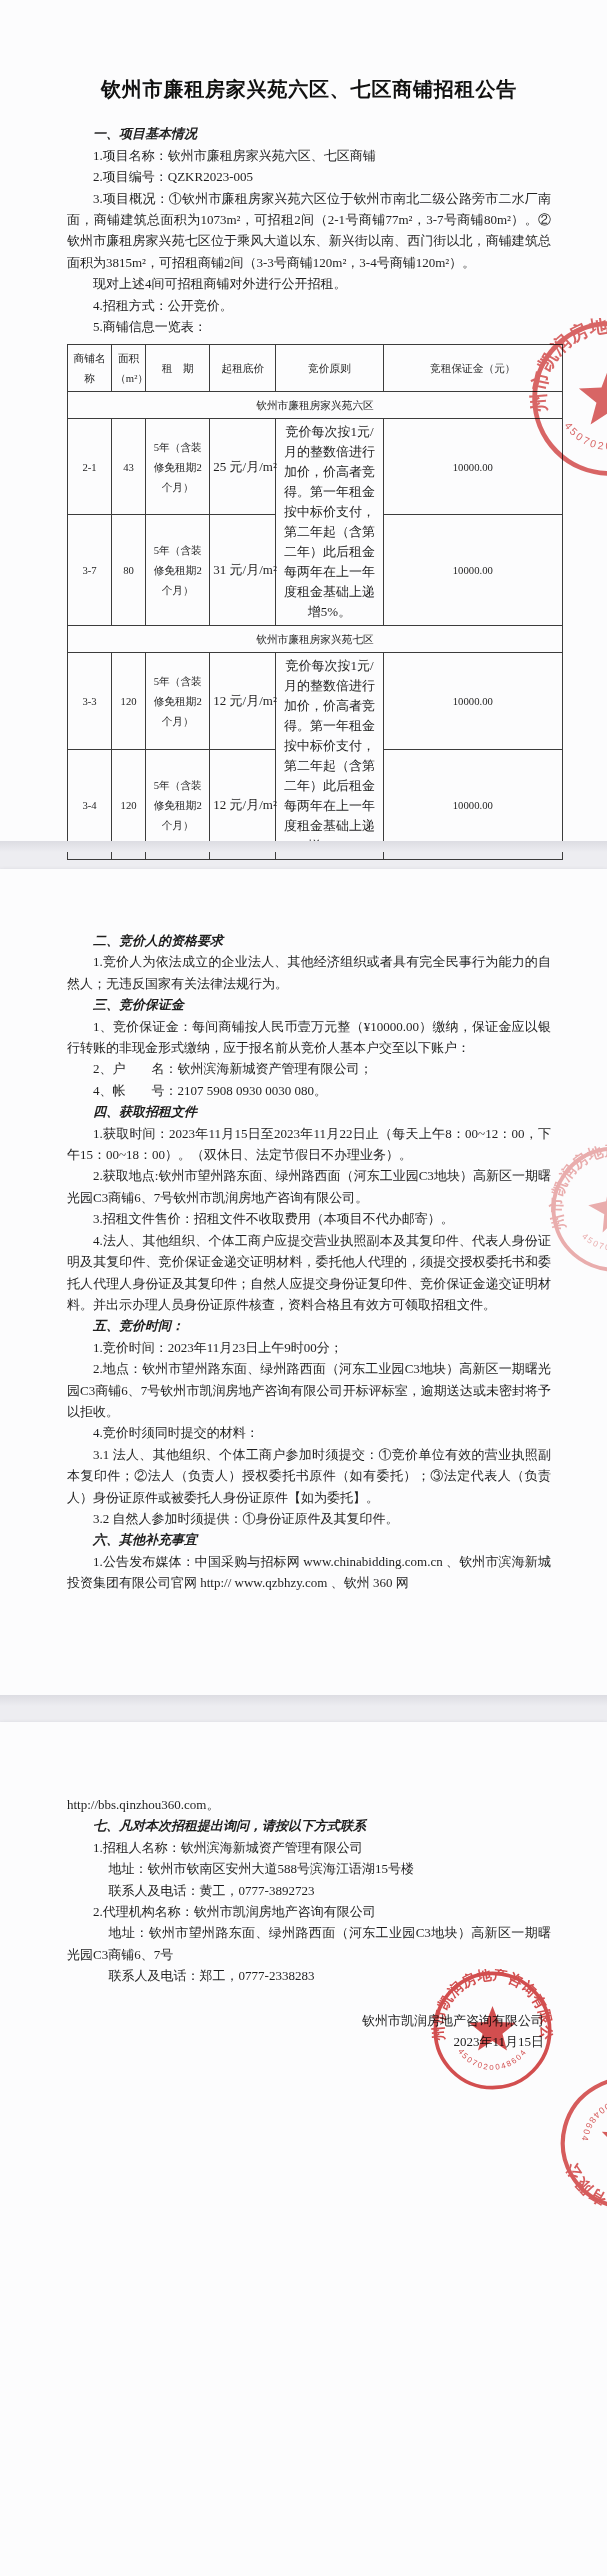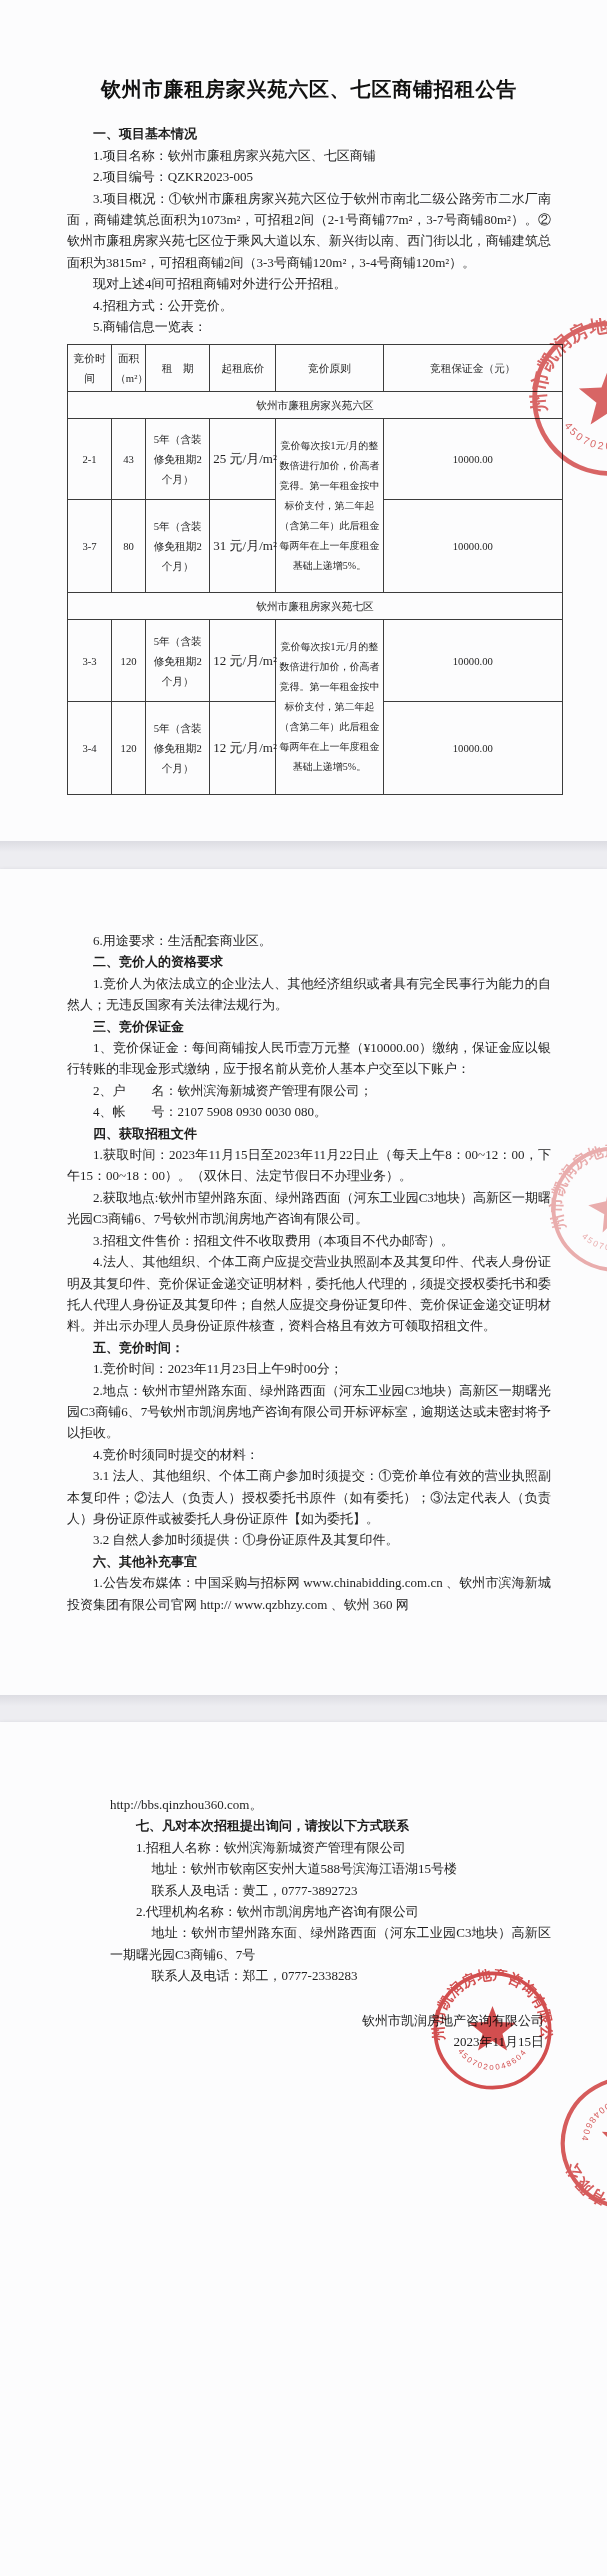--- a/index.html
+++ b/index.html
@@ -6,30 +6,30 @@
   .doc{position:relative;width:607px;height:2576px;margin:0 auto;overflow:hidden;
        font-family:"Liberation Serif", serif;color:#1f1f1f;background:#ededf1;}
   .page{position:absolute;left:0;width:607px;background:#fcfcfd;
         box-shadow:0 1.5px 4.6px rgba(60,60,90,.28);}
   .page-inner{padding:0 56px 0 67px;border-radius:6px;}
   .title{font-size:20px;font-weight:bold;text-align:center;letter-spacing:0.8px;
          margin:0;padding-top:74px;line-height:31px;color:#111;}
   .para{font-size:13px;line-height:21.4px;text-align:justify;margin:0;}
   .ind{text-indent:2em;}
   .sub{text-indent:3.2em;}
-  .h{font-weight:bold;}
+  .h{font-weight:bold;font-style:italic;}
   
   table.shops{border-collapse:collapse;margin:6.1px 0 0 0;width:496px;
               font-size:10.7px;table-layout:fixed;}
   table.shops td{border:0.8px solid #3c3c3c;text-align:center;vertical-align:middle;
                  padding:3.1px 3.1px;line-height:20px;}
   td.hdr{line-height:18.4px;padding:6.1px 1.5px;height:37px;}
   td.last{padding-right:77px;}
   td.sect{text-align:left;padding:3.8px 3.1px 3.8px 7.7px;height:20px;}
-  td.principle{text-align:justify;padding:6.1px 9.2px;line-height:23px;font-size:10px;}
+  td.principle{text-align:justify;padding:6.1px 9.2px;line-height:23px;font-size:13px;}
   td.term{line-height:24px;padding:7.7px 4.6px;}
   td.base{white-space:nowrap;font-size:13px;}
   td.shopcell{height:74px;}
   
   .sig-block{text-align:right;padding-right:63px;font-size:13px;line-height:21.4px;}
   .sig-company{margin-top:23px;}
   
   .seal{position:absolute;mix-blend-mode:multiply;pointer-events:none;}
   .seal svg{display:block;width:100%;height:100%;}
   .seal-ring{fill:none;stroke:#d24040;stroke-width:6;}
@@ -62,21 +62,21 @@
         <colgroup>
           <col style="width:44px">
             <col style="width:34px">
             <col style="width:64px">
           <col style="width:66px">
             <col style="width:107px">
             <col style="width:179px">
         </colgroup>
         <tbody>
             <tr>
-          <td class="hdr">竞价时间</td>
+          <td class="hdr">商铺名称</td>
           <td class="hdr">面积（m²）</td>
           <td class="hdr">租　期</td>
           <td class="hdr">起租底价</td>
           <td class="hdr">竞价原则</td>
           <td class="hdr last">竞租保证金（元）</td>
         </tr>
         <tr>
           <td class="sect" colspan="6">钦州市廉租房家兴苑六区</td>
         </tr>
         <tr>
@@ -113,21 +113,20 @@
           <td class="last">10000.00</td>
         </tr>
       </tbody>
         </table>
     </div>
   </div>
   <div class="gapband" style="top:841px"></div>
 
   <div class="page" style="top:869px;height:826px;">
     <div class="page-inner" style="padding-top:61px;">
-      <p class="para ind">6.用途要求：生活配套商业区。</p>
       <p class="para ind h">二、竞价人的资格要求</p>
       <p class="para ind">1.竞价人为依法成立的企业法人、其他经济组织或者具有完全民事行为能力的自然人；无违反国家有关法律法规行为。</p>
       <p class="para ind h">三、竞价保证金</p>
       <p class="para ind">1、竞价保证金：每间商铺按人民币壹万元整（¥10000.00）缴纳，保证金应以银行转账的非现金形式缴纳，应于报名前从竞价人基本户交至以下账户：</p>
       <p class="para ind">2、户　　名：钦州滨海新城资产管理有限公司；</p>
       <p class="para ind">4、帐　　号：2107 5908 0930 0030 080。</p>
       <p class="para ind h">四、获取招租文件</p>
       <p class="para ind">1.获取时间：2023年11月15日至2023年11月22日止（每天上午8：00~12：00，下午15：00~18：00）。（双休日、法定节假日不办理业务）。</p>
       <p class="para ind">2.获取地点:钦州市望州路东面、绿州路西面（河东工业园C3地块）高新区一期曙光园C3商铺6、7号钦州市凯润房地产咨询有限公司。</p>
       <p class="para ind">3.招租文件售价：招租文件不收取费用（本项目不代办邮寄）。</p>
@@ -138,21 +137,21 @@
       <p class="para ind">4.竞价时须同时提交的材料：</p>
       <p class="para ind">3.1 法人、其他组织、个体工商户参加时须提交：①竞价单位有效的营业执照副本复印件；②法人（负责人）授权委托书原件（如有委托）；③法定代表人（负责人）身份证原件或被委托人身份证原件【如为委托】。</p>
       <p class="para ind">3.2 自然人参加时须提供：①身份证原件及其复印件。</p>
       <p class="para ind h">六、其他补充事宜</p>
       <p class="para ind">1.公告发布媒体：中国采购与招标网 www.chinabidding.com.cn 、钦州市滨海新城投资集团有限公司官网 http:// www.qzbhzy.com 、钦州 360 网</p>
     </div>
   </div>
   <div class="gapband" style="top:1695px"></div>
 
   <div class="page" style="top:1722px;height:854px;">
-    <div class="page-inner" style="padding-top:72px;margin-left:43px;">
+    <div class="page-inner" style="padding-top:72px;">
       <p class="para">http://bbs.qinzhou360.com。</p>
       <p class="para ind h">七、凡对本次招租提出询问，请按以下方式联系</p>
       <p class="para ind">1.招租人名称：钦州滨海新城资产管理有限公司</p>
       <p class="para sub">地址：钦州市钦南区安州大道588号滨海江语湖15号楼</p>
       <p class="para sub">联系人及电话：黄工，0777-3892723</p>
       <p class="para ind">2.代理机构名称：钦州市凯润房地产咨询有限公司</p>
       <p class="para sub">地址：钦州市望州路东面、绿州路西面（河东工业园C3地块）高新区一期曙光园C3商铺6、7号</p>
       <p class="para sub">联系人及电话：郑工，0777-2338283</p>
     </div>
     <div class="sig-block">

